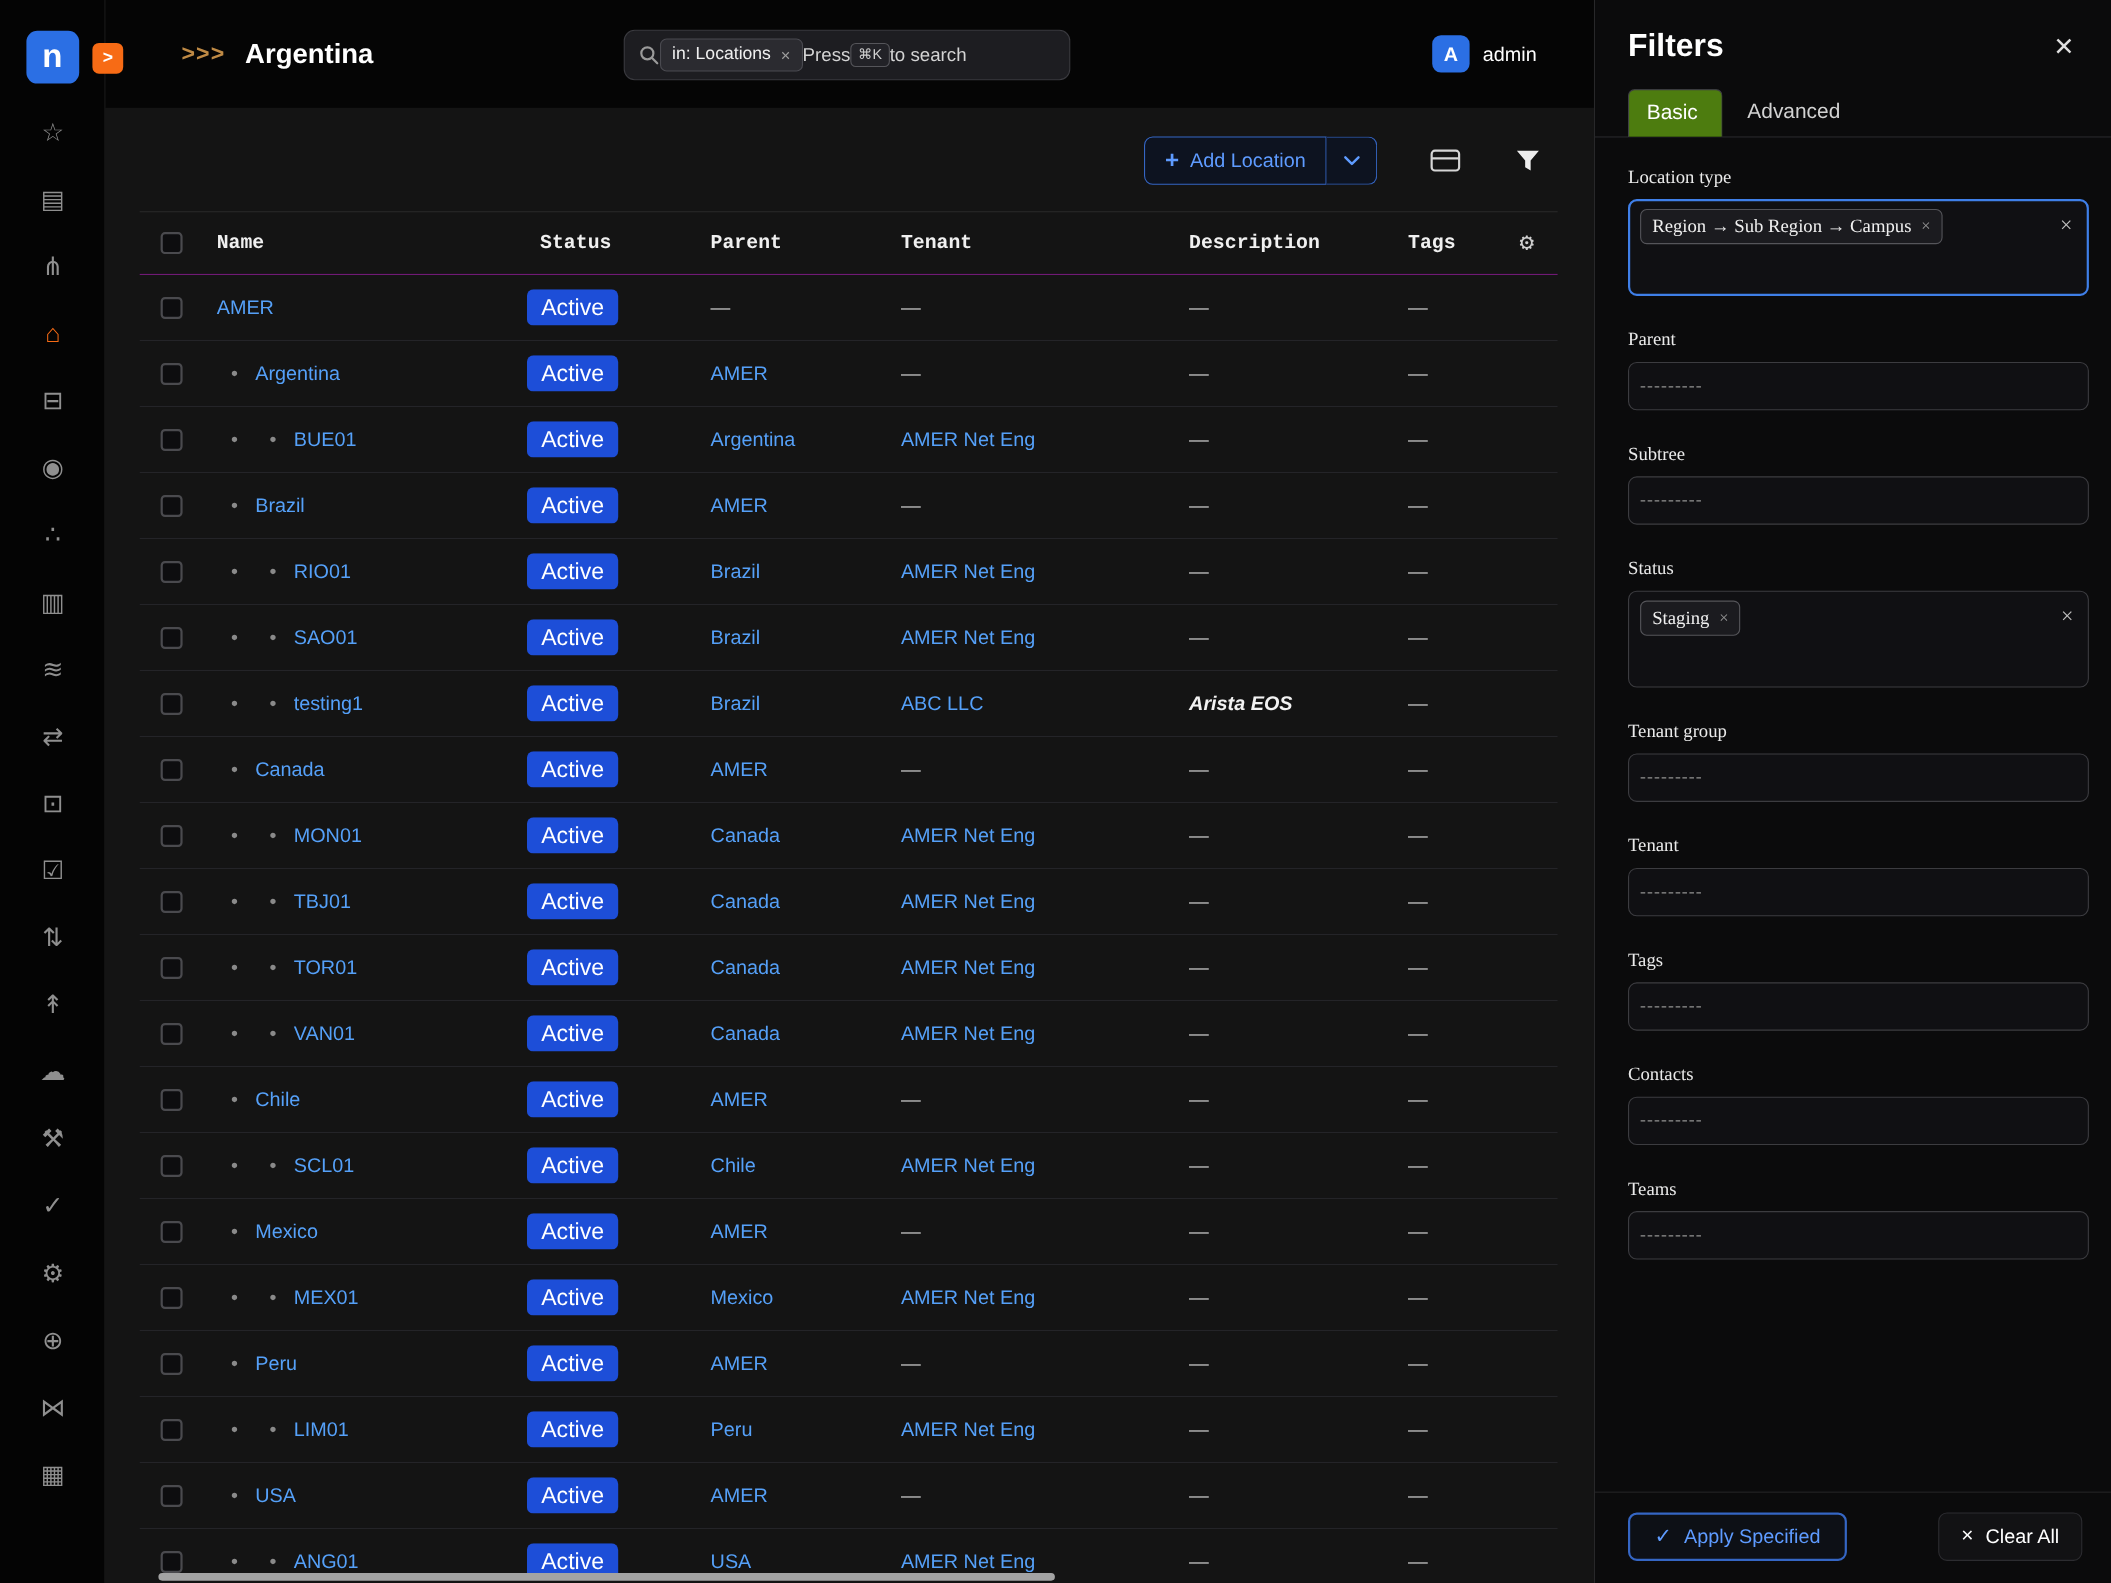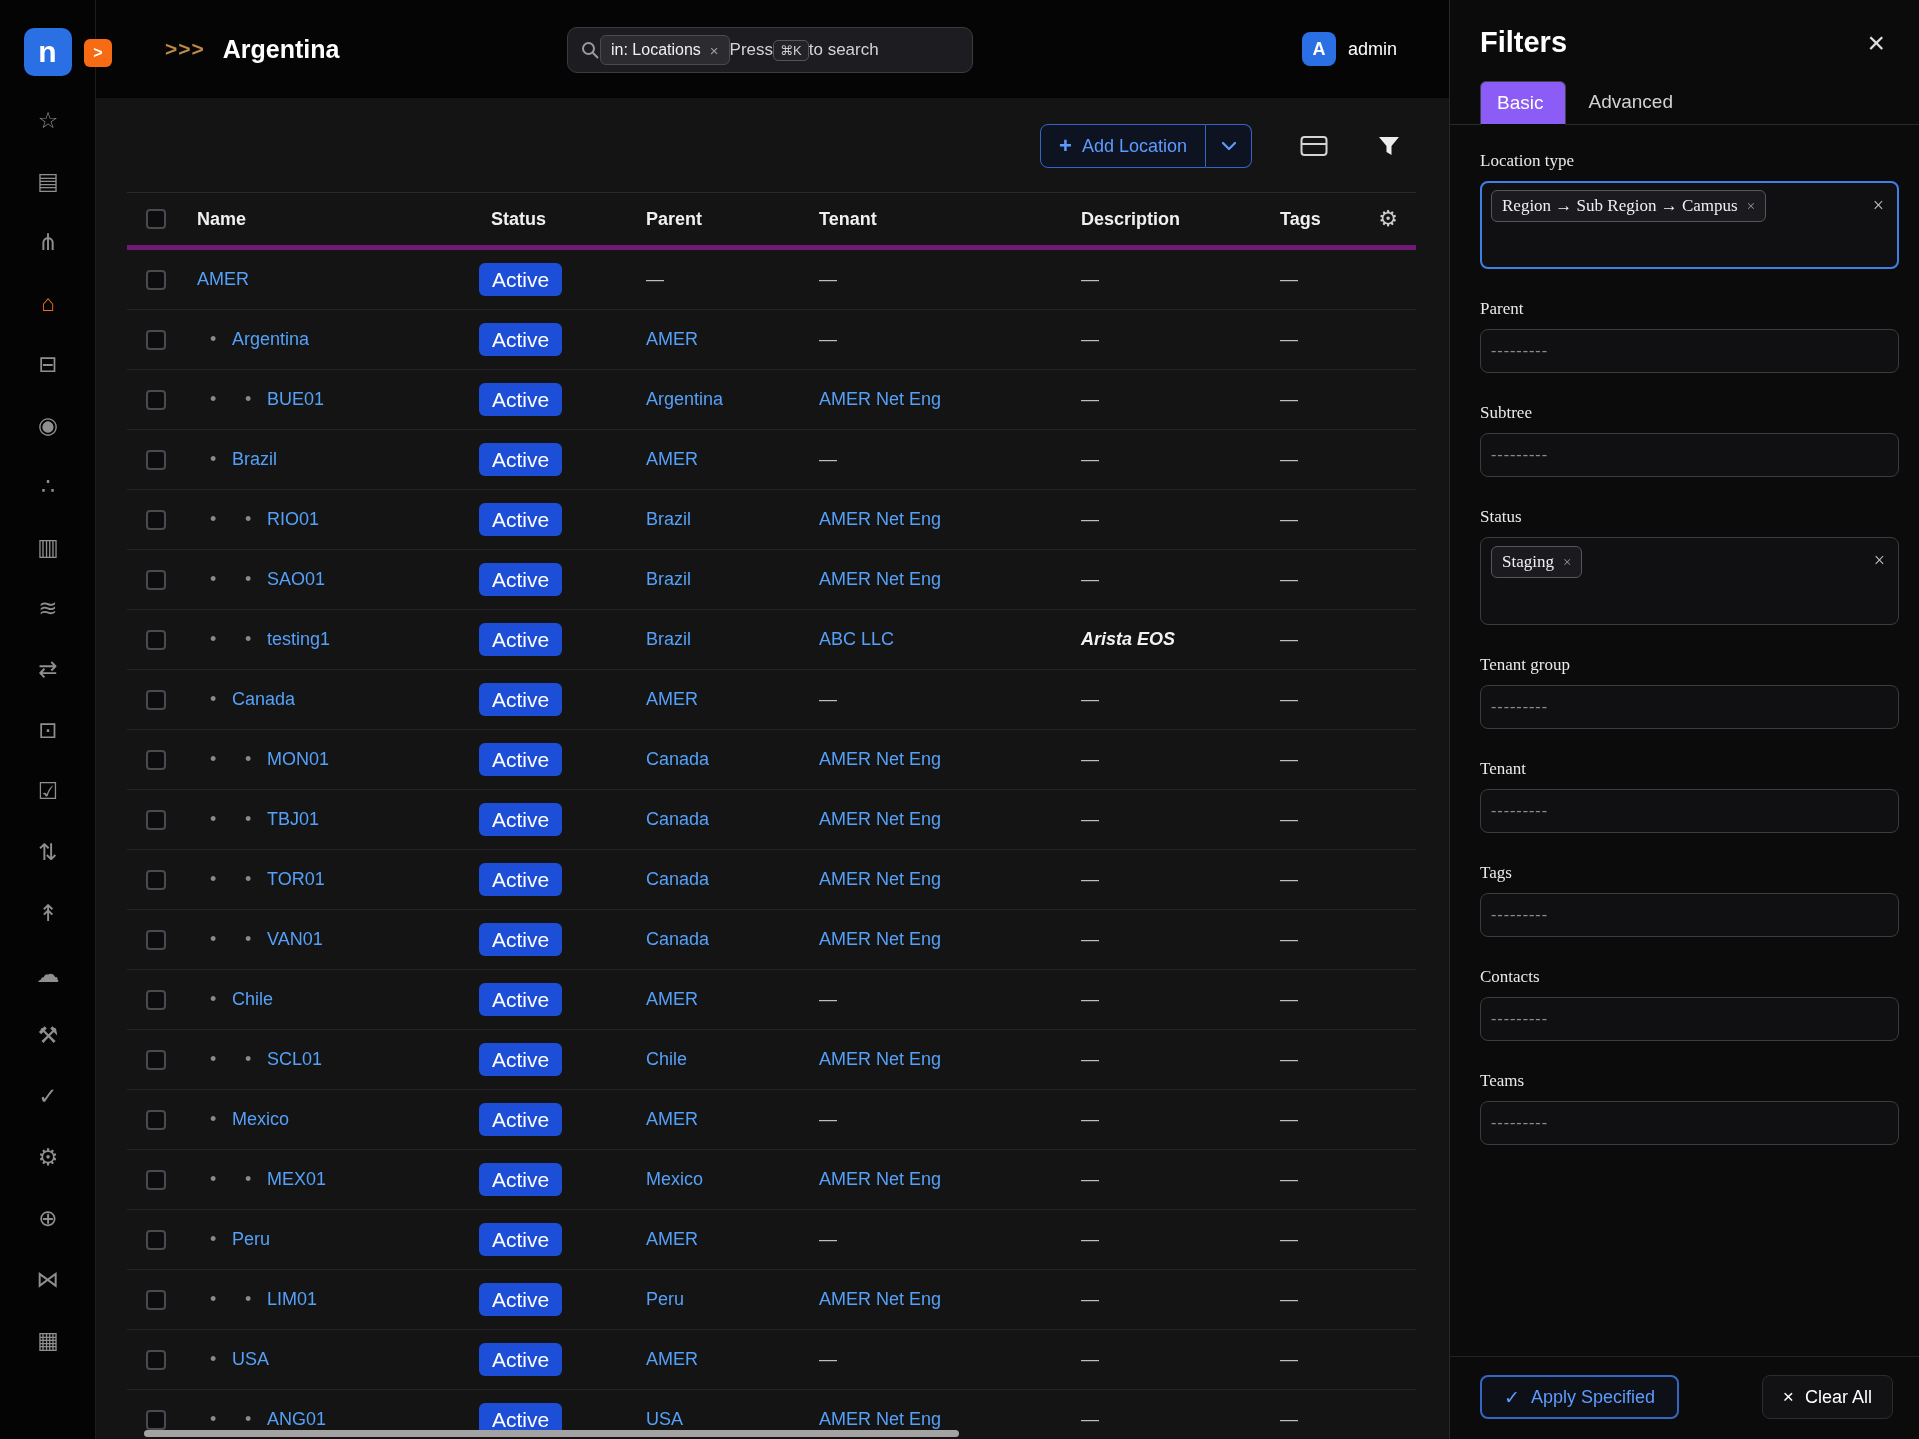--- a/index.html
+++ b/index.html
@@ -36,21 +36,21 @@
   .split-btn { display:flex; align-items:center; gap:10px; height:44px; padding:0 18px; background:#0d1320; border:1px solid #3566c4; border-radius:8px 0 0 8px; color:#5e9bff; font-size:18px; cursor:pointer; }
   .plus { font-size:22px; font-weight:bold; }
   .split-caret { width:46px; height:44px; background:#0d1320; border:1px solid #3566c4; border-left:none; border-radius:0 8px 8px 0; display:flex; align-items:center; justify-content:center; cursor:pointer; }
   .tool-icon { display:flex; align-items:center; justify-content:center; cursor:pointer; }
   .tool-icon.tv { margin-left:48px; }
   .tool-icon.fn { margin-left:50px; margin-right:16px; }
 
   
   .table { width:100%; }
   .thead, .trow { display:grid; grid-template-columns:58px 294px 155px 173px 262px 199px 92px 1fr; align-items:center; }
-  .thead { height:58px; border-top:1px solid #2a2a2a; border-bottom:5px solid #701a75; }
+  .thead { height:58px; border-top:1px solid #2a2a2a; border-bottom:1px solid #701a75;font-family:Liberation Mono, monospace; }
   .trow { height:60px; border-bottom:1px solid #242428; }
   .cell { display:flex; align-items:center; min-width:0; overflow:hidden; }
   .th { font-weight:bold; font-size:18px; color:#f0f0f0; padding-left:12px; cursor:pointer; }
   .c-check { justify-content:center; }
   .c-gear { justify-content:center; }
   .gear { font-size:22px; color:#cfcfcf; cursor:pointer; }
   .c-name { padding-left:12px; font-size:18px; }
   .cell.pad { padding-left:12px; }
   .cb { width:20px; height:20px; border:2px solid #4a4a4e; border-radius:4px; background:#0d0d0f; display:inline-block; cursor:pointer; }
   .dot { display:inline-block; width:35px; color:#8a8a8a; font-size:18px; }
@@ -63,21 +63,21 @@
   .hscroll { position:absolute; bottom:2px; left:48px; width:815px; height:7px; cursor:pointer; }
   .hscroll .thumb { width:100%; height:100%; background:#a3a3a3; border-radius:4px; }
 
   
   .filters { width:470px; flex:0 0 470px; background:#0b0b0c; border-left:1px solid #28282a; display:flex; flex-direction:column; }
   .f-head { padding:26px 34px 0 30px; display:flex; align-items:center; justify-content:space-between; }
   .f-title { font-size:29px; font-weight:bold; color:#fff; }
   .f-close { font-size:30px; color:#e0e0e0; line-height:1; cursor:pointer; }
   .f-tabs { margin-top:22px; padding:0 30px; display:flex; border-bottom:1px solid #29292c; }
   .f-tab { padding:10px 22px; font-size:19px; color:#d2d2d2; cursor:pointer; }
-  .f-tab.active { color:#fff; border:1px solid #3f3f44; border-bottom:1px solid #0b0b0c; border-radius:6px 6px 0 0; margin-bottom:-1px; background:#8b5cf6;padding-left:16px; }
+  .f-tab.active { color:#fff; border:1px solid #3f3f44; border-bottom:1px solid #0b0b0c; border-radius:6px 6px 0 0; margin-bottom:-1px; background:#4d7c0f;padding-left:16px; }
   .f-fields { padding:26px 20px 0 30px; display:flex; flex-direction:column; overflow:hidden;font-family:Liberation Serif, serif; }
   .f-field label { display:block; font-size:17px; color:#eaeaea; margin-bottom:10px; }
   .f-input { position:relative; background:#101013; border:1px solid #3c3c40; border-radius:8px; min-height:44px; padding:8px 42px 8px 10px; margin-bottom:30px; display:flex; align-items:center; flex-wrap:wrap; gap:8px; cursor:text; }
   .f-input.chips { min-height:88px; align-items:flex-start; }
   .f-input.focused { border:2px solid #3f7fe8; padding:7px 41px 7px 9px; }
   .f-chip { display:inline-flex; align-items:center; gap:9px; background:#1b1b1f; border:1px solid #55555a; border-radius:6px; padding:5px 10px; font-size:17px; color:#f0f0f0; }
   .f-chip-x { color:#9a9a9a; font-size:15px; cursor:pointer; }
   .f-clear { position:absolute; right:13px; top:12px; color:#c0c0c0; font-size:20px; line-height:1; cursor:pointer; }
   .f-ph { color:#8a8a8a; font-size:16px; letter-spacing:1px; }
   .f-footer { margin-top:auto; border-top:1px solid #242426; padding:18px 26px 20px 30px; display:flex; align-items:center; justify-content:space-between; }

